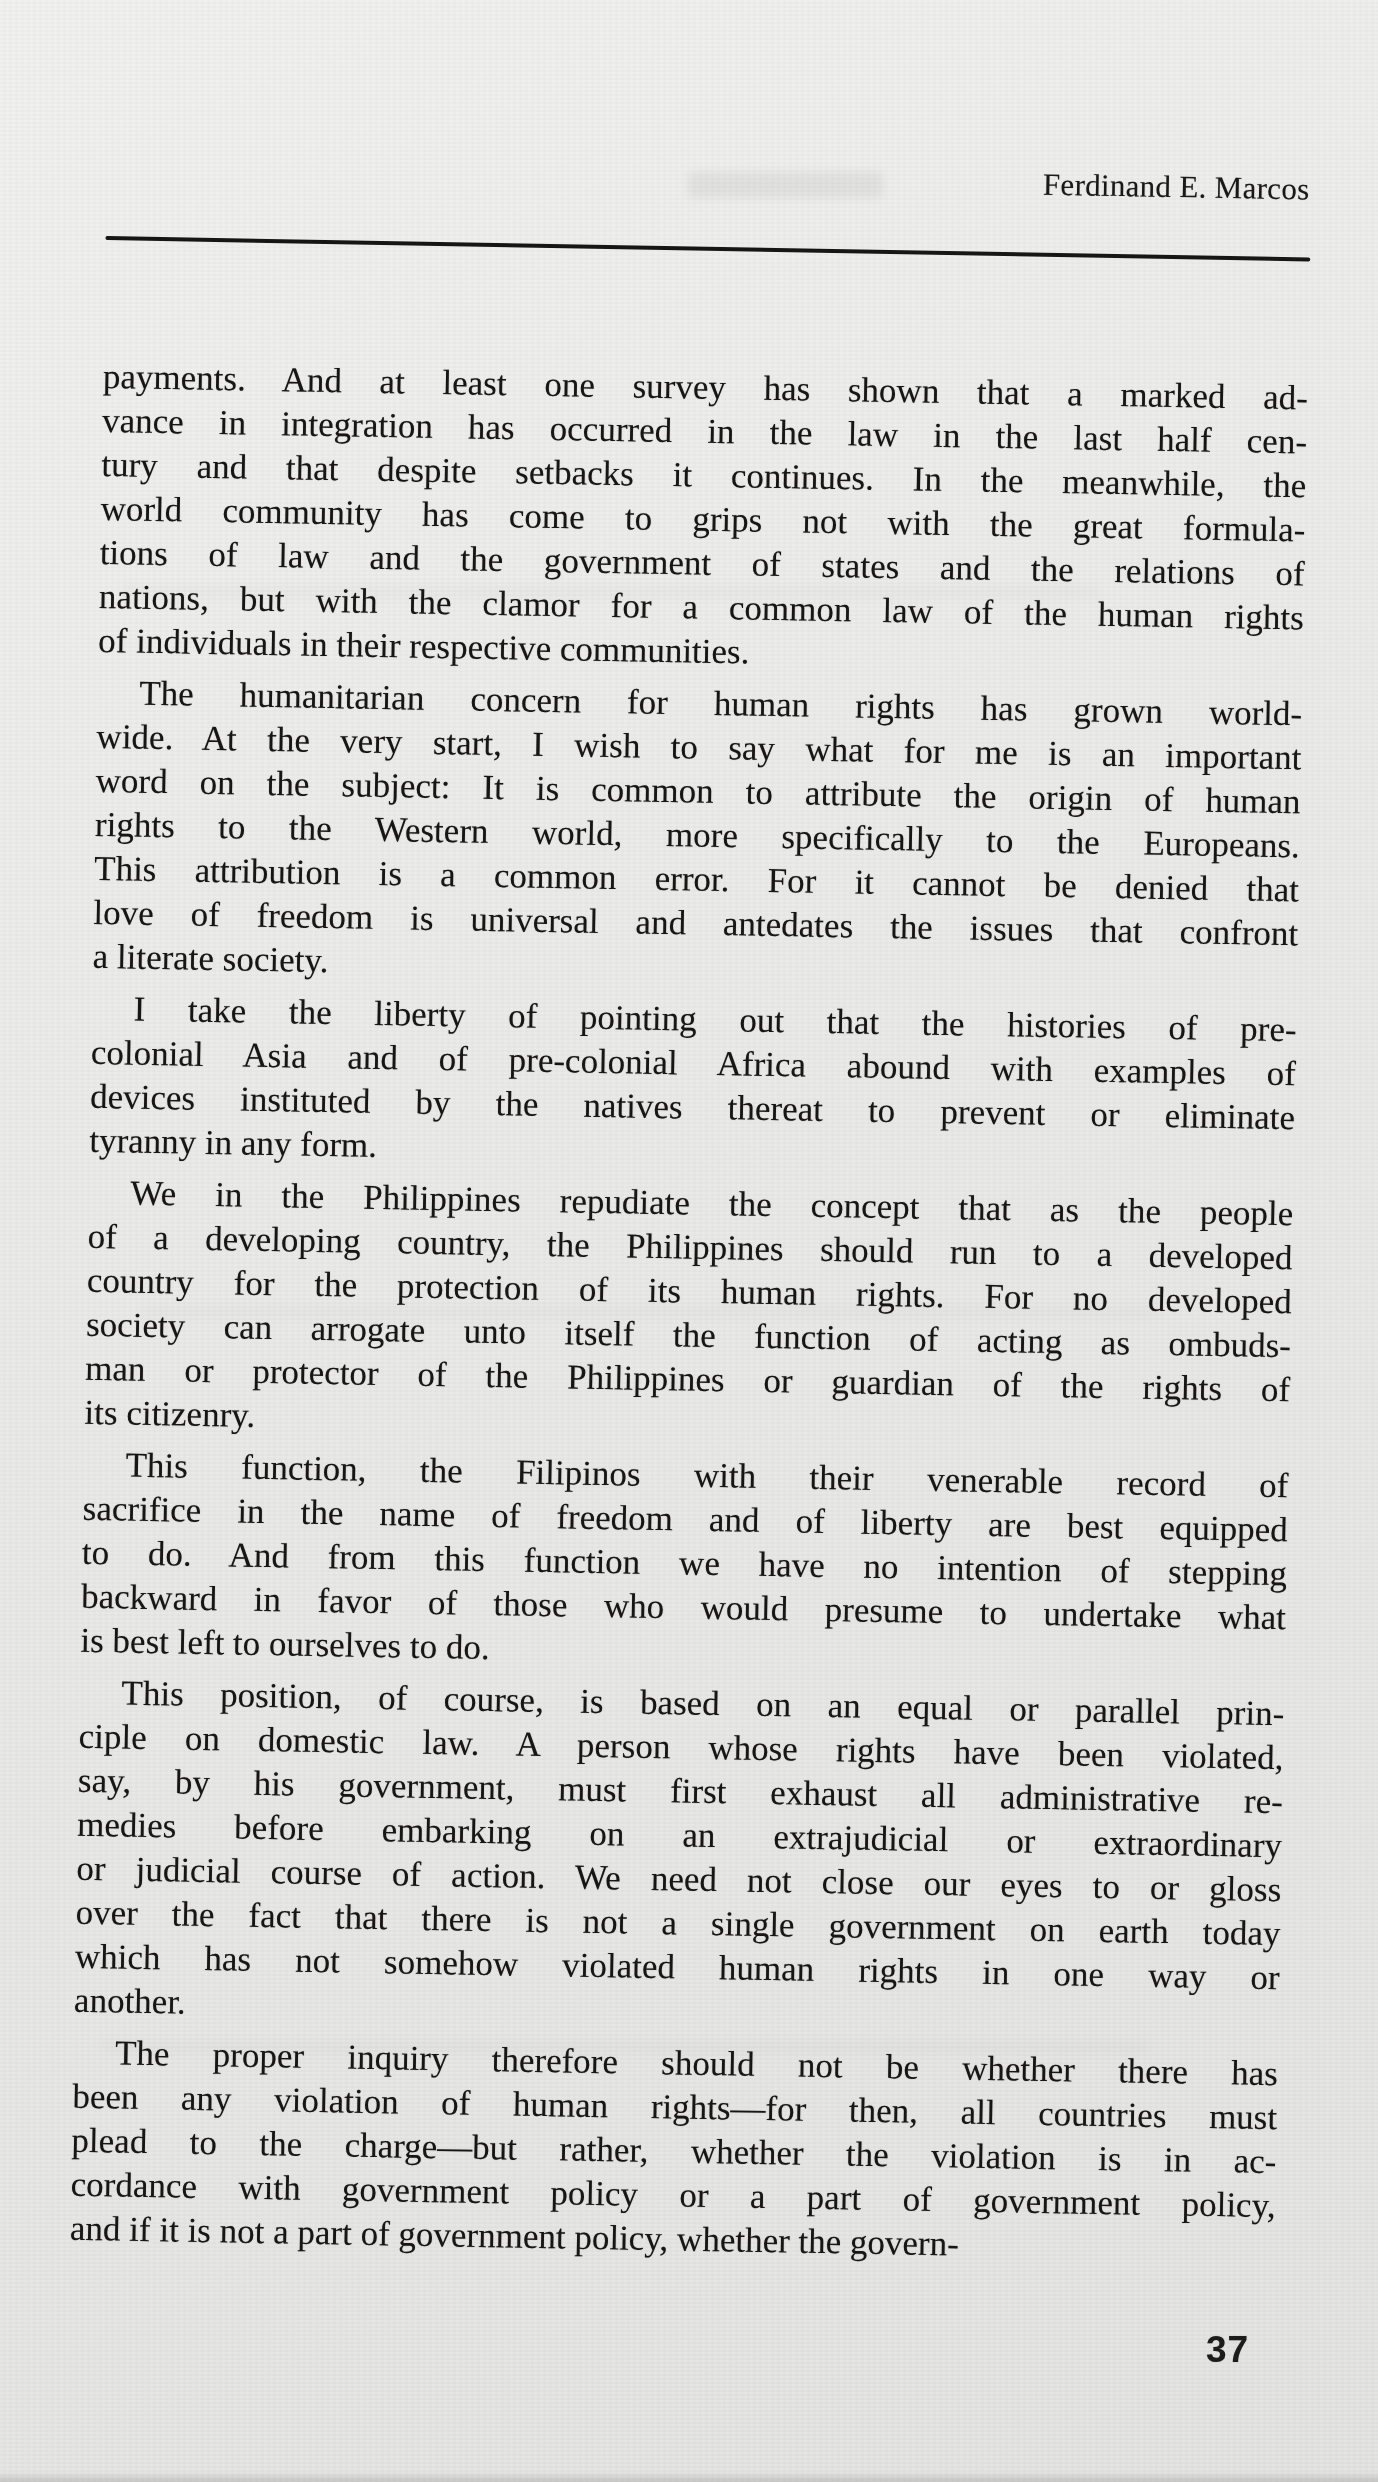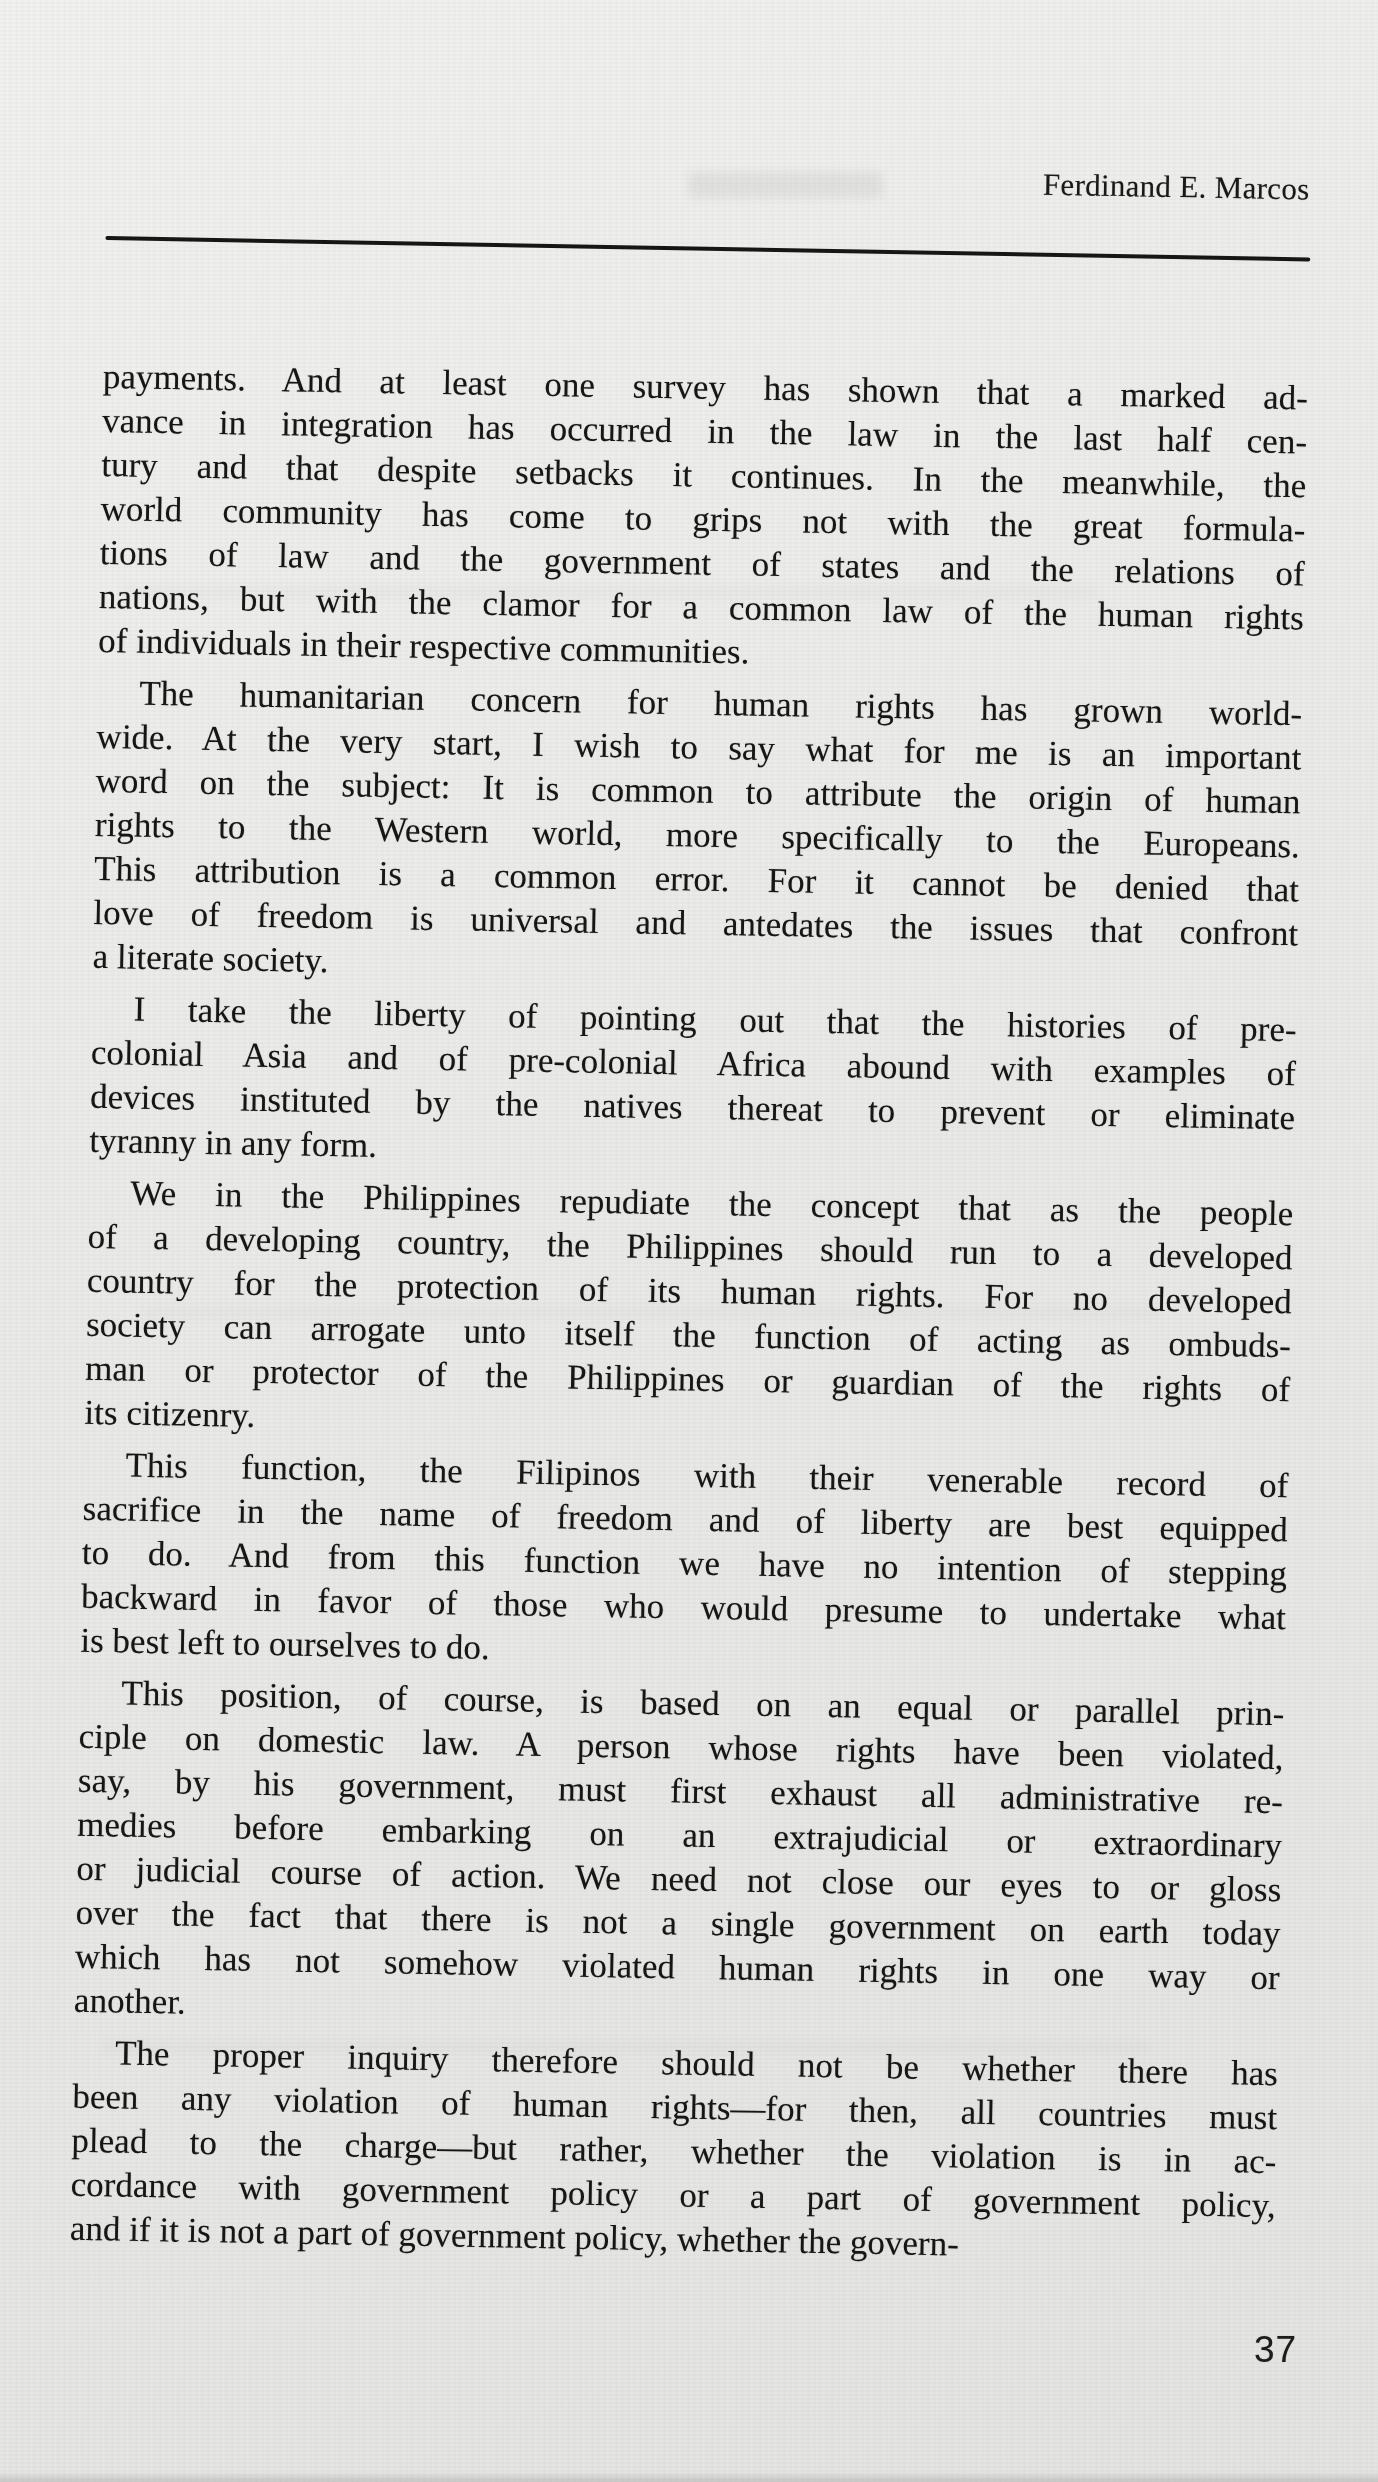--- a/index.html
+++ b/index.html
@@ -87,26 +87,25 @@
     white-space: normal;
   }
   .line.lastline { text-align-last: left; }
   .para.indented .line:first-child { padding-left: 42px; }
 
   .pageno {
     position: absolute;
     left: 1206px;
     top: 2329px;
     font-family: "Liberation Sans", sans-serif;
-    font-weight: normal;
+    font-weight: bold;
     font-size: 37px;
     letter-spacing: 1px;
     color: #1c1c1c;
     text-shadow: 0 0 1px rgba(20,20,20,0.3);
-    margin-left: 48px;
   }
 </style>
 </head>
 <body>
 
 <div class="page">
 
   <div class="ghost g1"></div>
   <div class="ghost g2"></div>
   <div class="ghost g3"></div>

